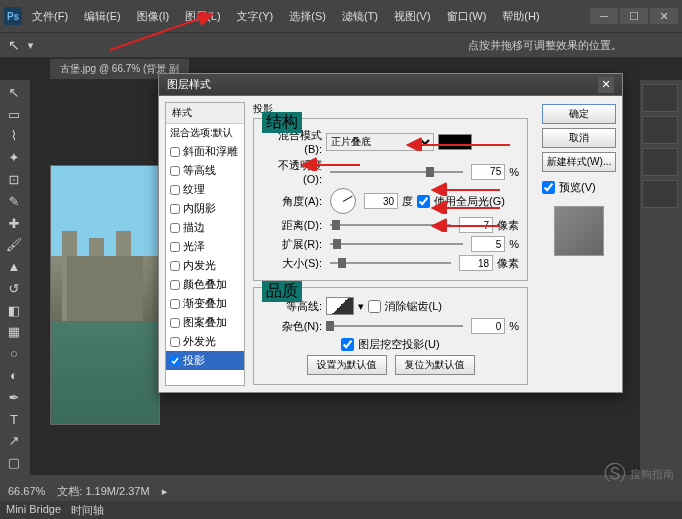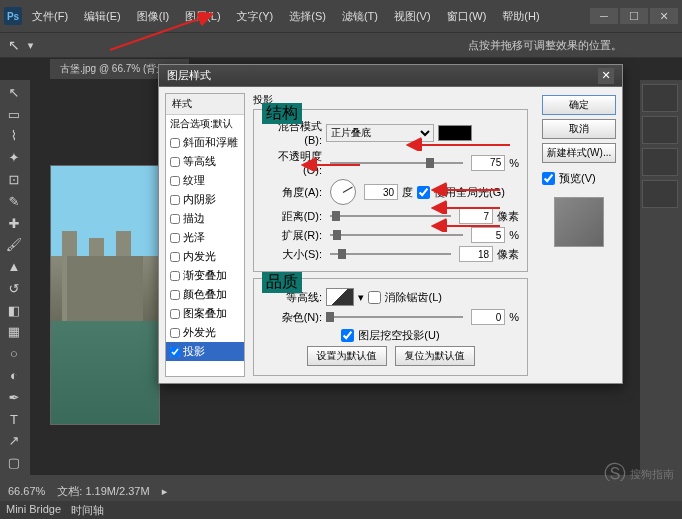--- a/index.html
+++ b/index.html
@@ -19,21 +19,21 @@
 .tool{width:24px;height:22px;display:flex;align-items:center;justify-content:center;color:#ccc;cursor:pointer;font-size:13px}
 .canvas-area{flex:1;background:#2a2a2a;position:relative}
 .image-doc{position:absolute;left:20px;top:85px;width:110px;height:260px;background:linear-gradient(to bottom,#87ceeb 0%,#87ceeb 35%,#8a8a7a 35%,#6b6b5b 60%,#4a7a6a 60%,#3a6a5a 100%);border:1px solid #666}
 .castle{position:absolute;top:35%;left:15%;width:70%;height:25%;background:#7a7a6a}
 .tower{position:absolute;background:#8a8a7a;width:14%}
 .t1{left:10%;top:25%;height:35%}
 .t2{left:35%;top:28%;height:32%}
 .t3{left:60%;top:25%;height:35%}
 .right-panels{width:42px;background:#444;display:flex;flex-direction:column;gap:4px;padding:4px 2px}
 .panel-icon{width:36px;height:28px;background:#3a3a3a;border:1px solid #555}
-.dialog{position:absolute;left:158px;top:64px;width:465px;height:320px;background:#f0f0f0;border:1px solid #888;box-shadow:0 4px 12px rgba(0,0,0,0.5)}
+.dialog{position:absolute;left:158px;top:73px;width:465px;height:320px;background:#f0f0f0;border:1px solid #888;box-shadow:0 4px 12px rgba(0,0,0,0.5)}
 .dlg-title{background:linear-gradient(#4a4a4a,#3a3a3a);color:#fff;height:22px;display:flex;align-items:center;padding:0 8px;border-bottom:1px solid #666}
 .dlg-close{margin-left:auto;width:16px;height:16px;background:#555;display:flex;align-items:center;justify-content:center;cursor:pointer}
 .dlg-body{display:flex;height:296px}
 .styles-panel{width:80px;border:1px solid #aaa;margin:6px 0 6px 6px;background:#fff;overflow:hidden}
 .styles-hdr{background:#eee;padding:3px 6px;border-bottom:1px solid #ccc;font-size:10px}
 .style-item{padding:2px 4px;display:flex;align-items:center;gap:3px;font-size:10px}
 .style-item input{width:10px;height:10px}
 .style-item.sel{background:#316ac5;color:#fff}
 .settings{flex:1;padding:6px 8px}
 .fieldset{border:1px solid #aaa;padding:6px 8px;margin-bottom:6px;position:relative}
@@ -158,25 +158,25 @@
       <div class="style-item">
           <input type="checkbox" style="">
           <span>光泽</span>
         </div>
       <div class="style-item">
           <input type="checkbox" style="">
           <span>内发光</span>
         </div>
       <div class="style-item">
           <input type="checkbox" style="">
+          <span>颜色叠加</span>
+        </div>
+      <div class="style-item">
+          <input type="checkbox" style="">
           <span>渐变叠加</span>
-        </div>
-      <div class="style-item">
-          <input type="checkbox" style="">
-          <span>颜色叠加</span>
         </div>
       <div class="style-item">
           <input type="checkbox" style="">
           <span>图案叠加</span>
         </div>
       <div class="style-item">
           <input type="checkbox" style="">
           <span>外发光</span>
         </div>
       <div class="style-item sel">

